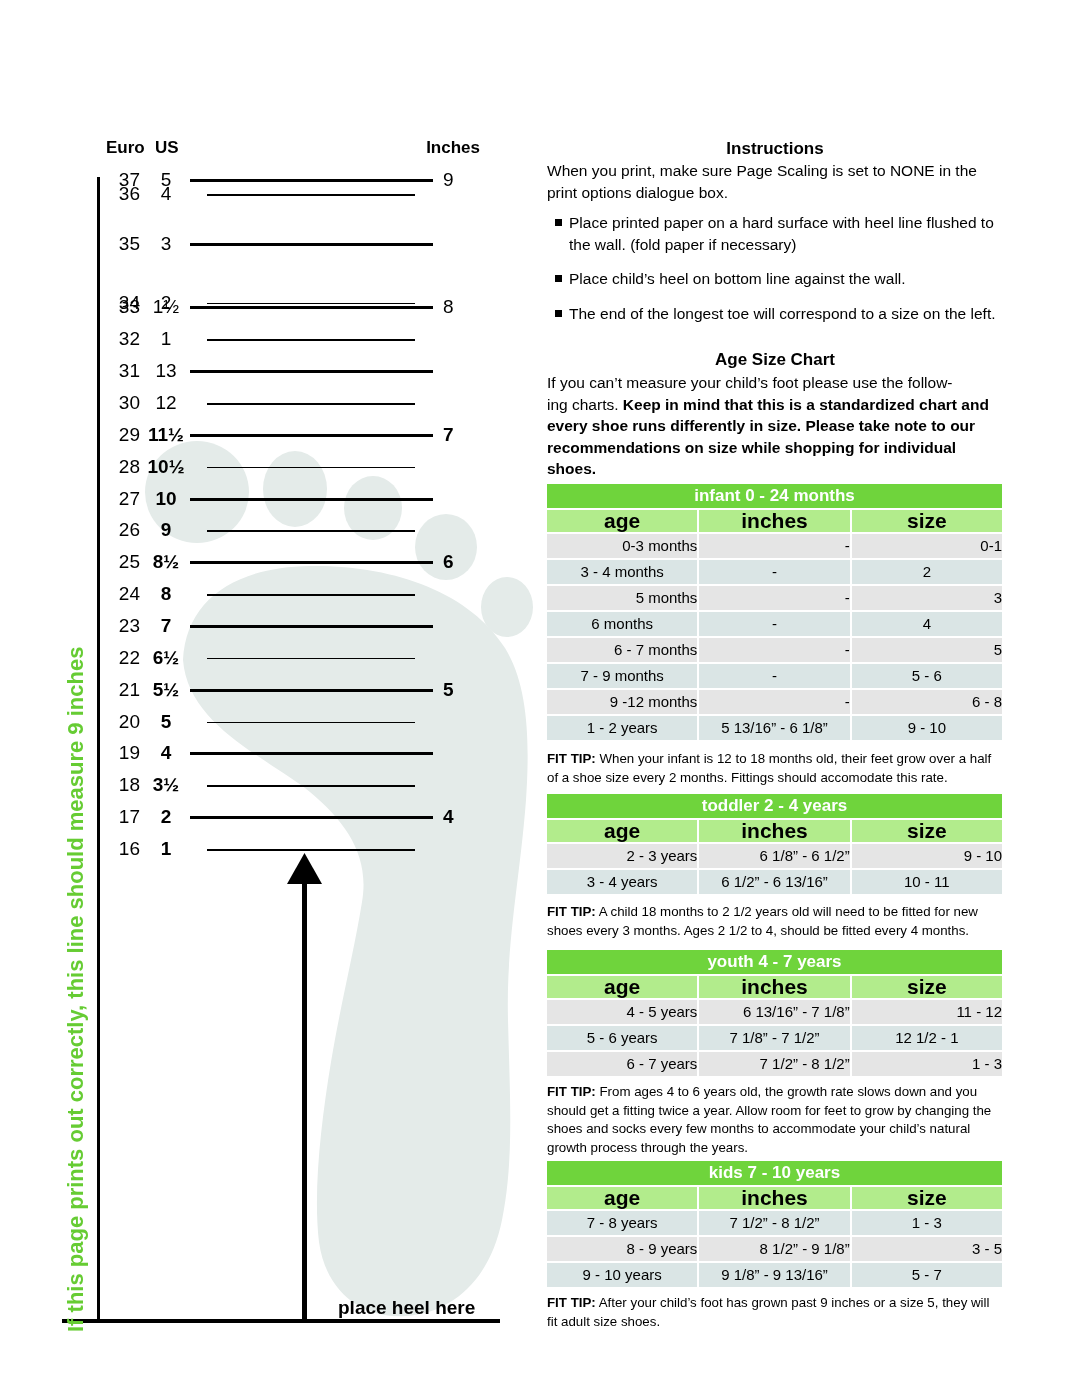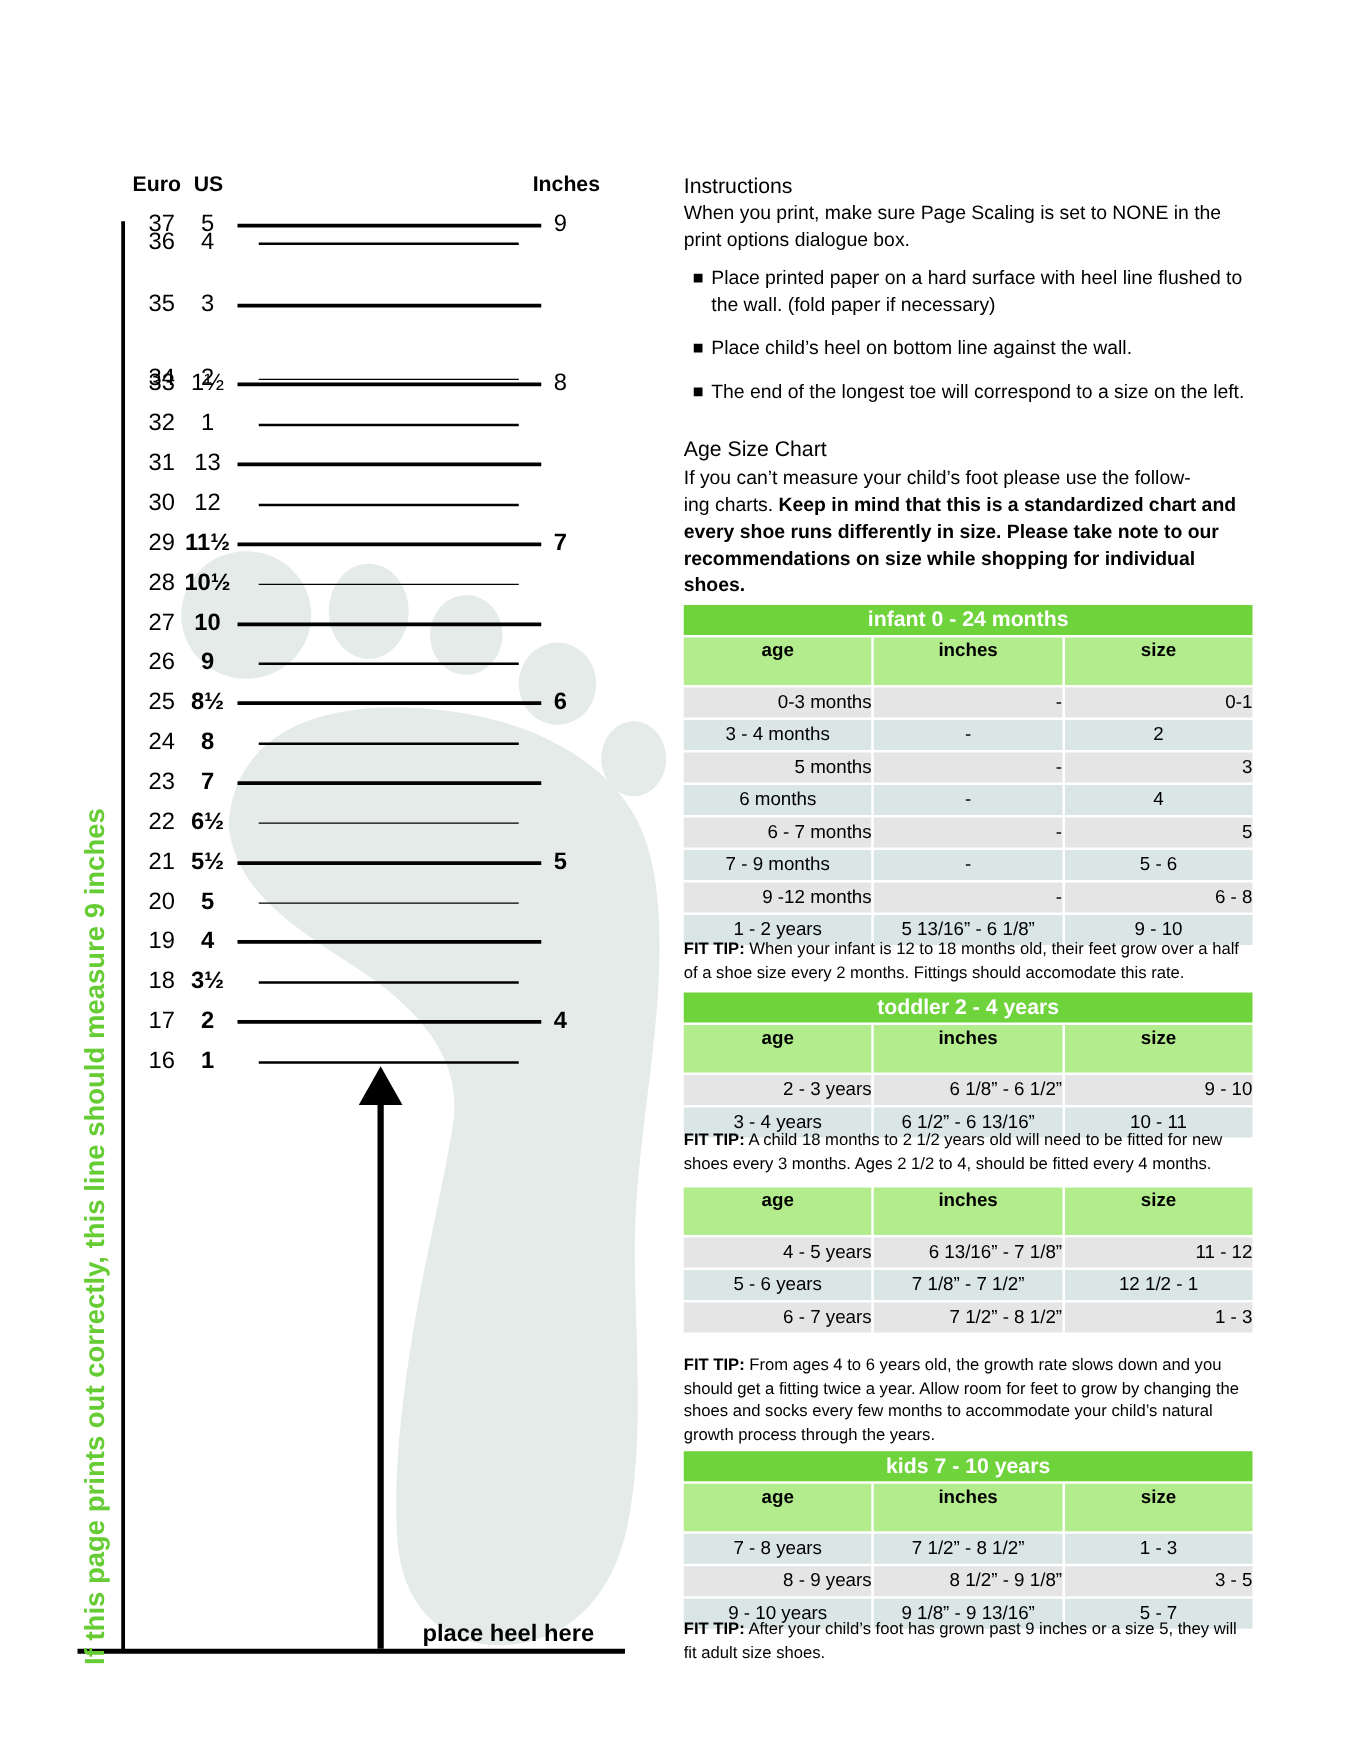--- a/index.html
+++ b/index.html
@@ -35,41 +35,41 @@
   #green-note {
     position:absolute; left:63px; top:1332px; width:796px;
     transform:rotate(-90deg); transform-origin:0 0;
     color:#66CC33; font-size:22px; font-weight:bold; white-space:nowrap;
   }
   #heel-label { position:absolute; left:338px; top:1297px; font-size:19px; font-weight:bold; z-index:2; }
 
   
   #right-col { position:absolute; left:547px; top:0; width:456px; height:1400px; }
   #doc-title { position:absolute; top:85px; left:0; width:456px; text-align:center; font-size:21px; font-weight:bold; }
-  .section-heading { position:absolute; left:0; width:456px; text-align:left; font-size:17px; font-weight:normal; }
+  .section-heading { position:absolute; left:0; width:456px; text-align:center; font-size:17px; font-weight:bold; }
   #instructions-heading { top:139px; }
   #age-chart-heading    { top:350px; }
   .body-text { font-size:15.5px; line-height:21.5px; }
   #instructions-intro { position:absolute; top:160px; left:0; width:456px; }
   #bullet-list { position:absolute; top:212px; left:0; width:456px; }
   .bullet-item { position:relative; padding-left:22px; margin-bottom:13px; }
   .bullet-square { position:absolute; left:8px; top:7px; width:7px; height:7px; background:#000; }
   #age-chart-intro { position:absolute; top:372px; left:0; width:456px; }
   .b { font-weight:bold; }
 
   .size-table { position:absolute; left:0; width:455px; }
   .tbl-title {
     height:24px; line-height:24px; text-align:center;
     background:#6FD43C; color:#fff; font-weight:bold; font-size:17px;
     margin-bottom:2px;
   }
   .tbl-grid { display:grid; grid-template-columns:1fr 1fr 1fr; gap:2px; background:#fff; }
   .tbl-colhead {
-    height:38px; line-height:22px; text-align:center;
-    background:#B2EC8C; font-weight:bold; font-size:15px;
+    height:22px; line-height:22px; text-align:center;
+    background:#B2EC8C; font-weight:bold; font-size:21px;
   }
   .tbl-cell { height:24px; line-height:24px; text-align:center; font-size:15px; }
   .shade-light { background:#e5e5e5;text-align:right; }
   .shade-dark  { background:#DAE5E5; }
 
   .fit-tip { position:absolute; left:0; width:456px; font-size:13.3px; line-height:18.5px; }
 </style>
 </head>
 <body>
 
@@ -312,20 +312,21 @@
     <div class="tbl-cell shade-light">2 - 3 years</div>
             <div class="tbl-cell shade-light">6 1/8” - 6 1/2”</div>
             <div class="tbl-cell shade-light">9 - 10</div>
             <div class="tbl-cell shade-dark">3 - 4 years</div>
             <div class="tbl-cell shade-dark">6 1/2” - 6 13/16”</div>
             <div class="tbl-cell shade-dark">10 - 11</div>
           </div>
   </div>
         <p class="fit-tip" style="top: 903px;"><span class="b">FIT TIP:</span> <span>A child 18 months to 2 1/2 years old will need to be fitted for new shoes every 3 months.  Ages 2 1/2 to 4, should be fitted every 4 months.</span></p>
         <div class="size-table" style="top: 950px;">
+    <div class="tbl-title">youth 4 - 7 years</div>
     <div class="tbl-grid">
       <div class="tbl-colhead">age</div>
       <div class="tbl-colhead">inches</div>
       <div class="tbl-colhead">size</div>
     <div class="tbl-cell shade-light">4 - 5 years</div>
             <div class="tbl-cell shade-light">6 13/16” - 7 1/8”</div>
             <div class="tbl-cell shade-light">11 - 12</div>
             <div class="tbl-cell shade-dark">5 - 6 years</div>
             <div class="tbl-cell shade-dark">7 1/8” - 7 1/2”</div>
             <div class="tbl-cell shade-dark">12 1/2 - 1</div>

